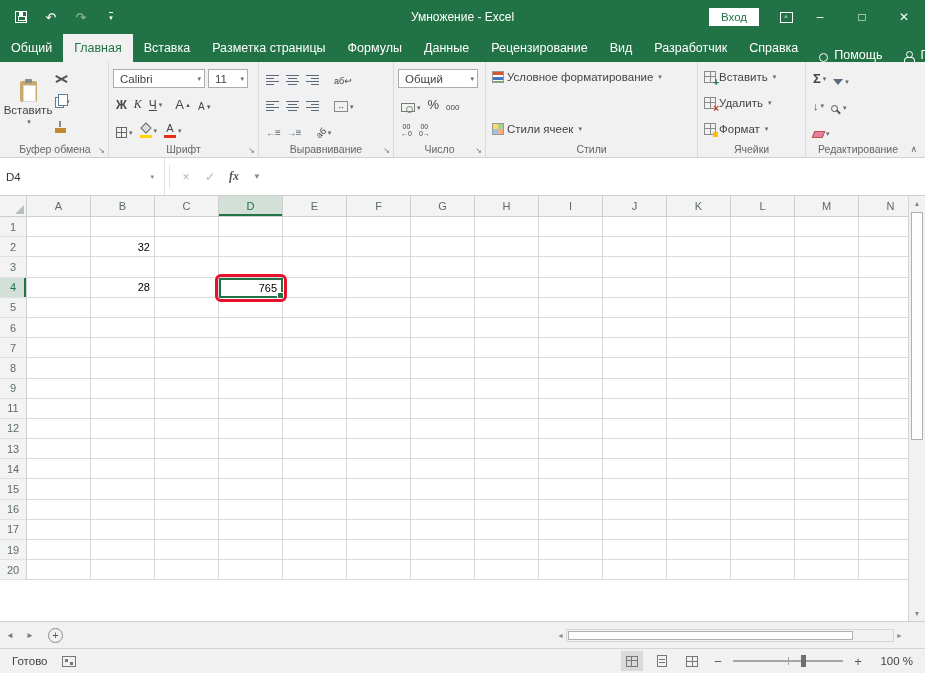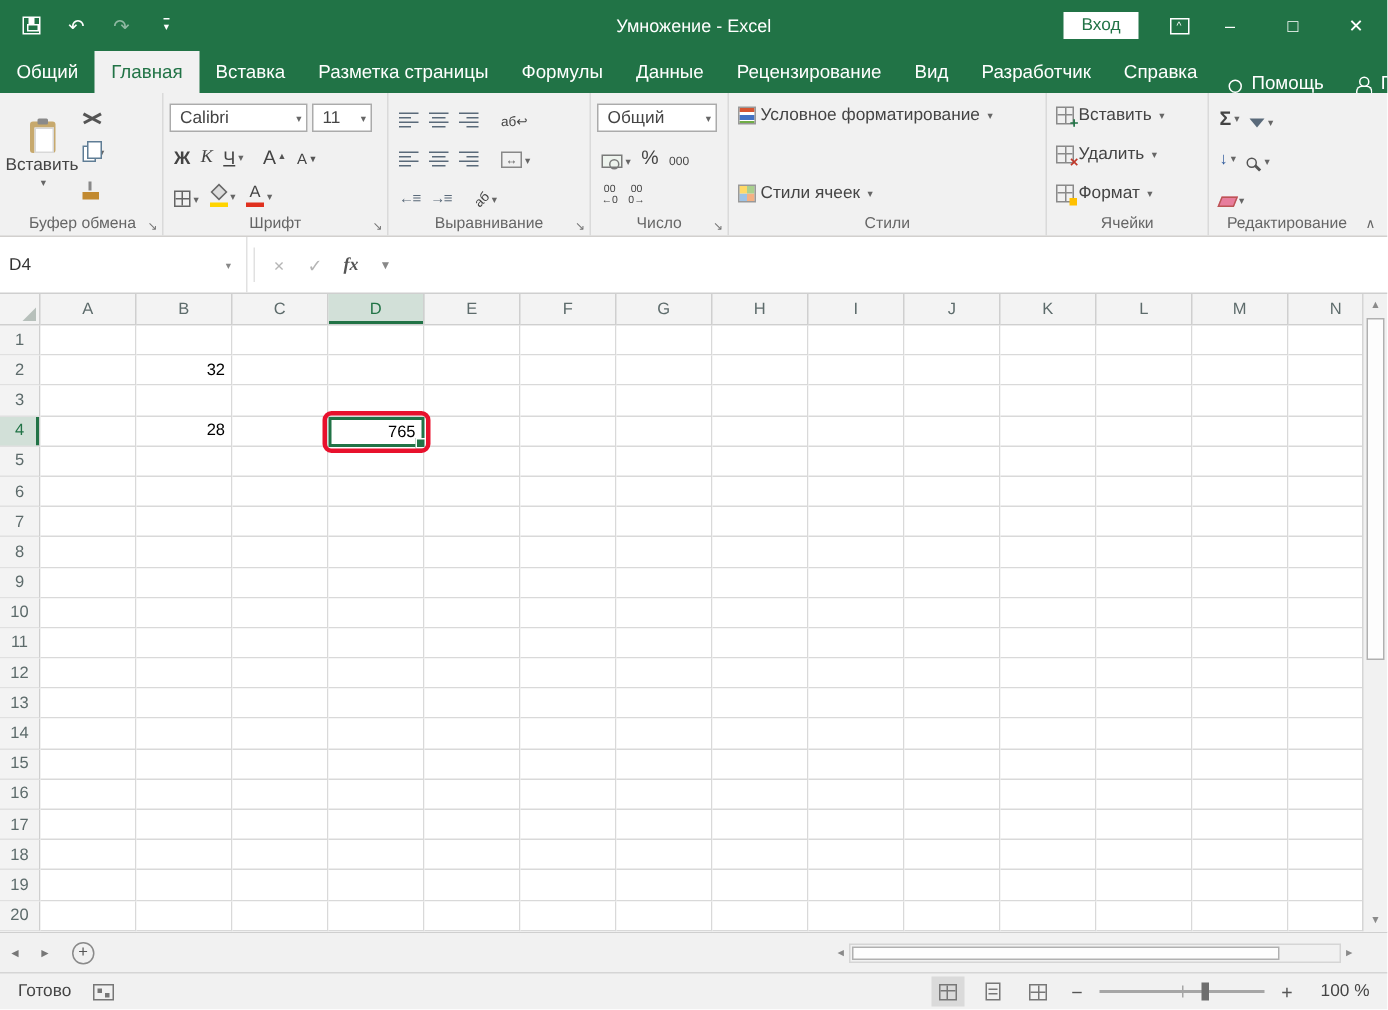--- a/index.html
+++ b/index.html
@@ -734,37 +734,20 @@
             <div class="cell"></div>
             <div class="cell"></div>
             <div class="cell"></div>
             <div class="cell"></div>
             <div class="cell"></div>
             <div class="cell"></div>
             <div class="cell"></div>
             <div class="cell"></div>
           </div>
           <div class="xrow">
-            <div class="rh">10</div>
-            <div class="cell"></div>
-            <div class="cell"></div>
-            <div class="cell"></div>
-            <div class="cell"></div>
-            <div class="cell"></div>
-            <div class="cell"></div>
-            <div class="cell"></div>
-            <div class="cell"></div>
-            <div class="cell"></div>
-            <div class="cell"></div>
-            <div class="cell"></div>
-            <div class="cell"></div>
-            <div class="cell"></div>
-            <div class="cell"></div>
-          </div>
-          <div class="xrow">
             <div class="rh">11</div>
             <div class="cell"></div>
             <div class="cell"></div>
             <div class="cell"></div>
             <div class="cell"></div>
             <div class="cell"></div>
             <div class="cell"></div>
             <div class="cell"></div>
             <div class="cell"></div>
             <div class="cell"></div>
@@ -854,37 +837,20 @@
             <div class="cell"></div>
             <div class="cell"></div>
             <div class="cell"></div>
             <div class="cell"></div>
             <div class="cell"></div>
             <div class="cell"></div>
             <div class="cell"></div>
           </div>
           <div class="xrow">
             <div class="rh">17</div>
-            <div class="cell"></div>
-            <div class="cell"></div>
-            <div class="cell"></div>
-            <div class="cell"></div>
-            <div class="cell"></div>
-            <div class="cell"></div>
-            <div class="cell"></div>
-            <div class="cell"></div>
-            <div class="cell"></div>
-            <div class="cell"></div>
-            <div class="cell"></div>
-            <div class="cell"></div>
-            <div class="cell"></div>
-            <div class="cell"></div>
-          </div>
-          <div class="xrow">
-            <div class="rh">18</div>
             <div class="cell"></div>
             <div class="cell"></div>
             <div class="cell"></div>
             <div class="cell"></div>
             <div class="cell"></div>
             <div class="cell"></div>
             <div class="cell"></div>
             <div class="cell"></div>
             <div class="cell"></div>
             <div class="cell"></div>

